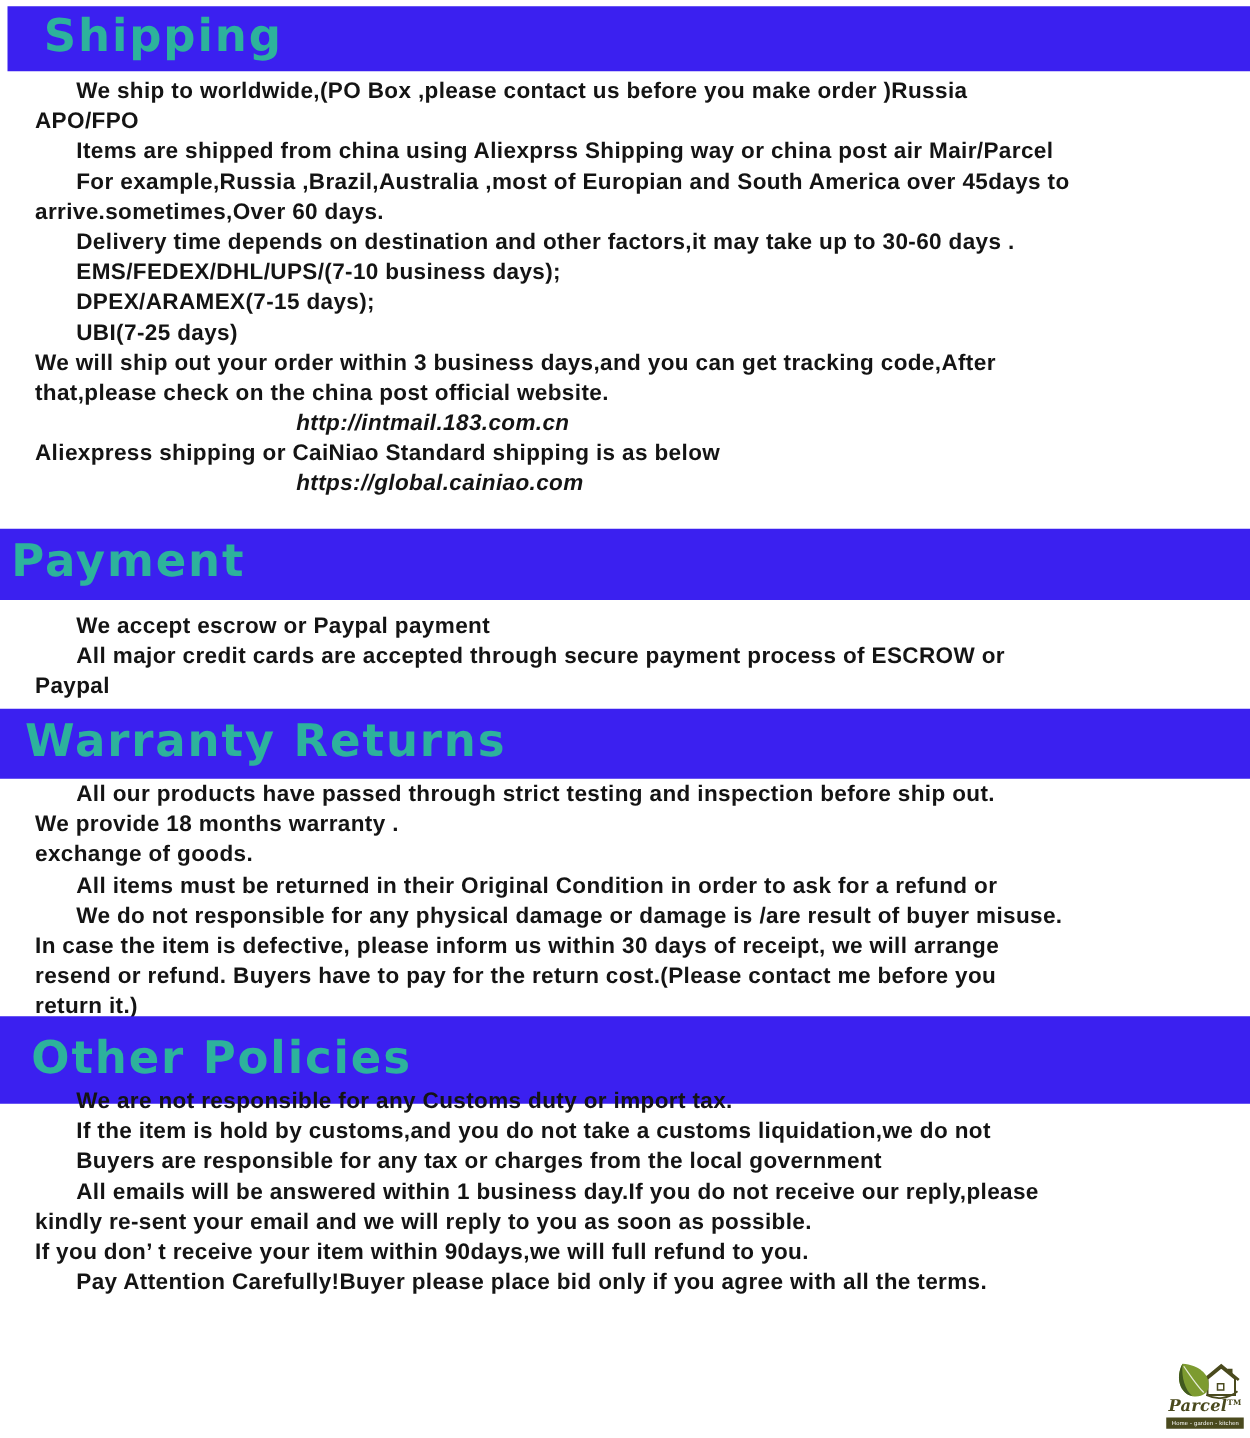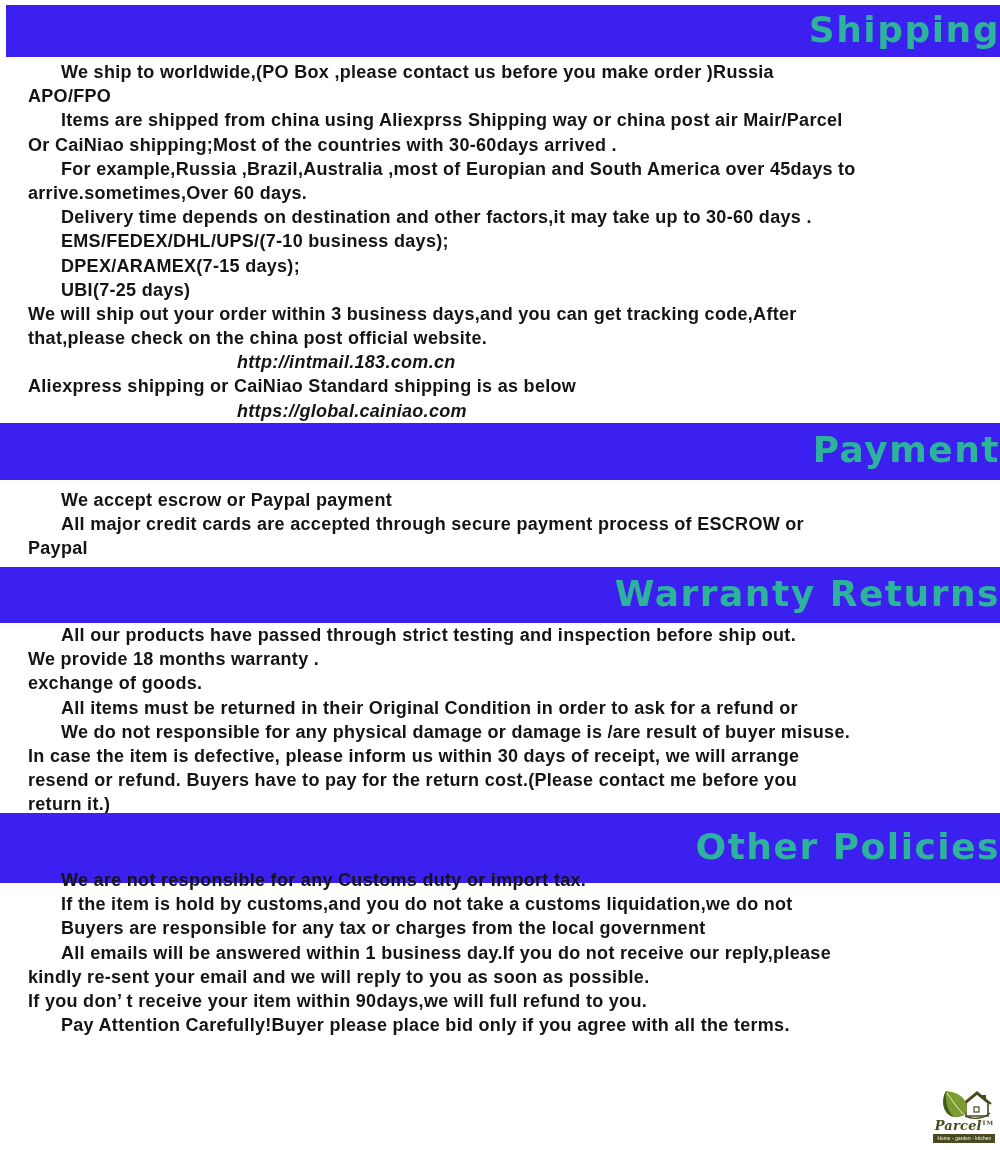--- a/index.html
+++ b/index.html
@@ -11,35 +11,35 @@
   }
   *{box-sizing:border-box;}
   html,body{margin:0;padding:0;}
   body{
     width:1000px;height:1150px;background:#ffffff;position:relative;
     font-family:"Liberation Sans",sans-serif;overflow:hidden;
   }
   .page{position:absolute;left:0;top:0;width:1000px;height:1150px;background:#ffffff;}
   .bar{
     position:absolute;left:0;right:0;background:var(--bar);
-    display:flex;align-items:center;justify-content:flex-end;
+    display:flex;align-items:center;
   }
   .bar-shipping{top:5px;height:52px;left:6px;}
   .bar-payment{top:423px;height:57px;}
   .bar-warranty{top:567px;height:56px;}
   .bar-other{top:813px;height:70px;}
   .bar-title{
     color:var(--accent);
     font-family:"DejaVu Sans",sans-serif;
     font-weight:bold;font-size:36px;letter-spacing:1.5px;
     white-space:nowrap;line-height:1;padding-bottom:3px;
   }
   .bar-shipping .bar-title{padding-left:29px;}
   .bar-payment .bar-title{padding-left:9px;}
-  .bar-warranty .bar-title{padding-left:7px;}
+  .bar-warranty .bar-title{padding-left:20px;}
   .bar-other .bar-title{padding-left:25px;}
   .block{
     position:absolute;left:28px;right:0;
     color:var(--bodytext);font-size:18px;font-weight:bold;
     letter-spacing:.3px;line-height:24.2px;
   }
   .block-shipping{top:60px;}
   .block-payment{top:488px;}
   .block-warranty{top:623px;}
   .block-other{top:868px;}
@@ -70,21 +70,20 @@
 
 <div class="page">
 
   <div class="bar bar-shipping">
     <span class="bar-title">Shipping</span>
   </div>
   <div class="block block-shipping">
       <div class="line i1">We ship to worldwide,(PO Box ,please contact us before you make order )Russia</div>
       <div class="line">APO/FPO</div>
       <div class="line i1">Items are shipped from china using Aliexprss Shipping way or china post air Mair/Parcel</div>
-      <div class="line">Or CaiNiao shipping;Most of the countries with 30-60days arrived .</div>
       <div class="line i1">For example,Russia ,Brazil,Australia ,most of Europian and South America over 45days to</div>
       <div class="line">arrive.sometimes,Over 60 days.</div>
       <div class="line i1">Delivery time depends on destination and other factors,it may take up to 30-60 days .</div>
       <div class="line i1">EMS/FEDEX/DHL/UPS/(7-10 business days);</div>
       <div class="line i1">DPEX/ARAMEX(7-15 days);</div>
       <div class="line i1">UBI(7-25 days)</div>
       <div class="line">We will ship out your order within 3 business days,and you can get tracking code,After</div>
       <div class="line">that,please check on the china post official website.</div>
       <div class="line i2">http://intmail.183.com.cn</div>
       <div class="line">Aliexpress shipping or CaiNiao Standard shipping is as below</div>

